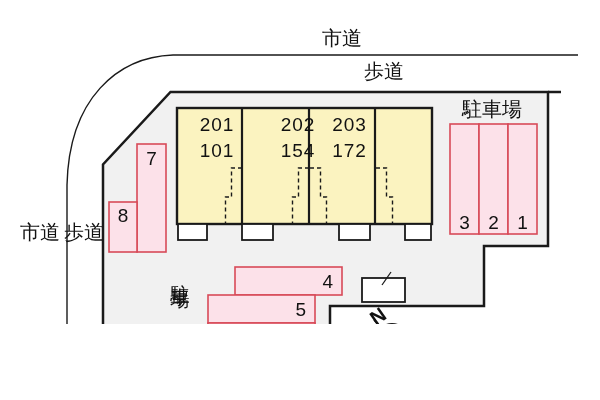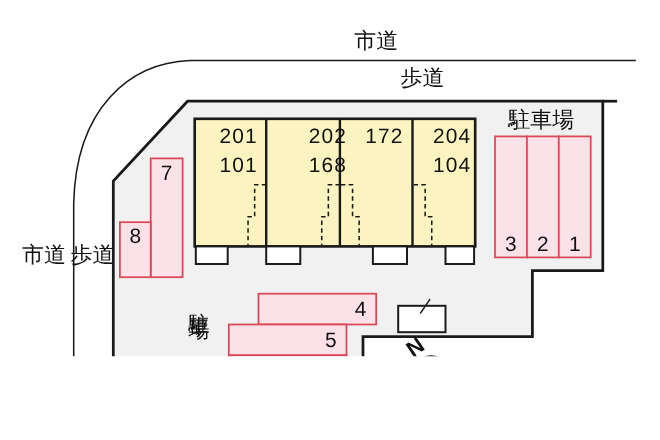--- a/index.html
+++ b/index.html
@@ -82,28 +82,25 @@
   <span class="lbl" style="left:462px;top:99px;">駐車場</span>
   <span class="lbl lbl-sm vtext" style="left:170px;top:269px;">駐車場</span>
   <span class="north" style="left:371px;top:305px;">N</span>
 
   <div class="unit-label" style="left:177px;top:112px;width:65px;">
     <span>201</span>
     <span>101</span>
   </div>
   <div class="unit-label" style="left:242px;top:112px;width:67px;padding-left:15px;">
     <span>202</span>
-    <span>168</span>
+    <span>154</span>
   </div>
   <div class="unit-label" style="left:309px;top:112px;width:66px;">
+    <span>203</span>
     <span>172</span>
-  </div>
-  <div class="unit-label" style="left:375px;top:112px;width:57px;">
-    <span>204</span>
-    <span>104</span>
   </div>
 
   <span class="stall-num num-c" style="left:508px;top:212px;width:29px;">1</span>
   <span class="stall-num num-c" style="left:479px;top:212px;width:29px;">2</span>
   <span class="stall-num num-c" style="left:450px;top:212px;width:29px;">3</span>
   <span class="stall-num num-r" style="left:235px;top:271px;width:98px;">4</span>
   <span class="stall-num num-r" style="left:208px;top:299px;width:98px;">5</span>
   <span class="stall-num num-r" style="left:208px;top:328px;width:98px;">6</span>
   <span class="stall-num num-c" style="left:137px;top:148px;width:29px;">7</span>
   <span class="stall-num num-c" style="left:109px;top:205px;width:28px;">8</span>

